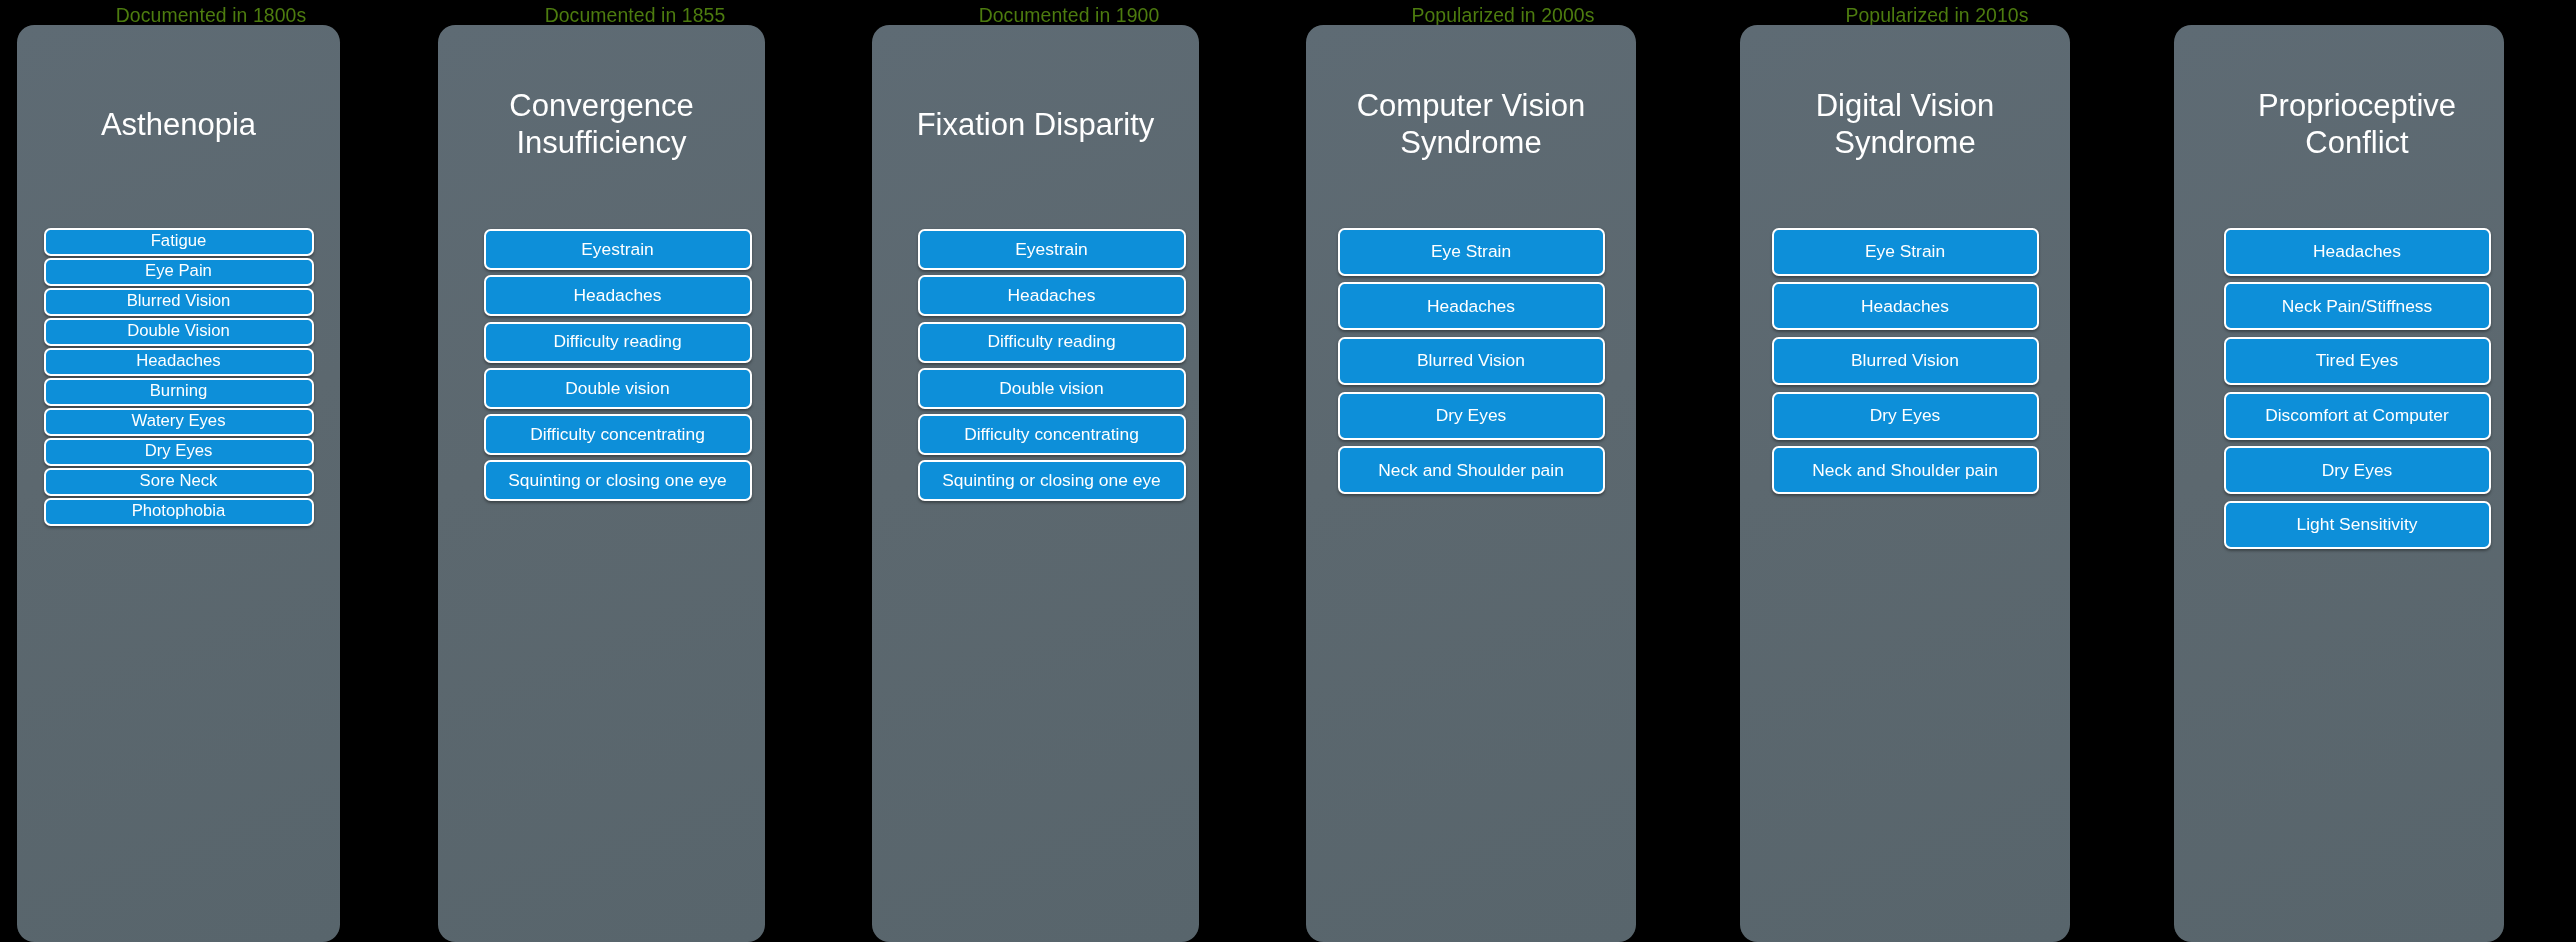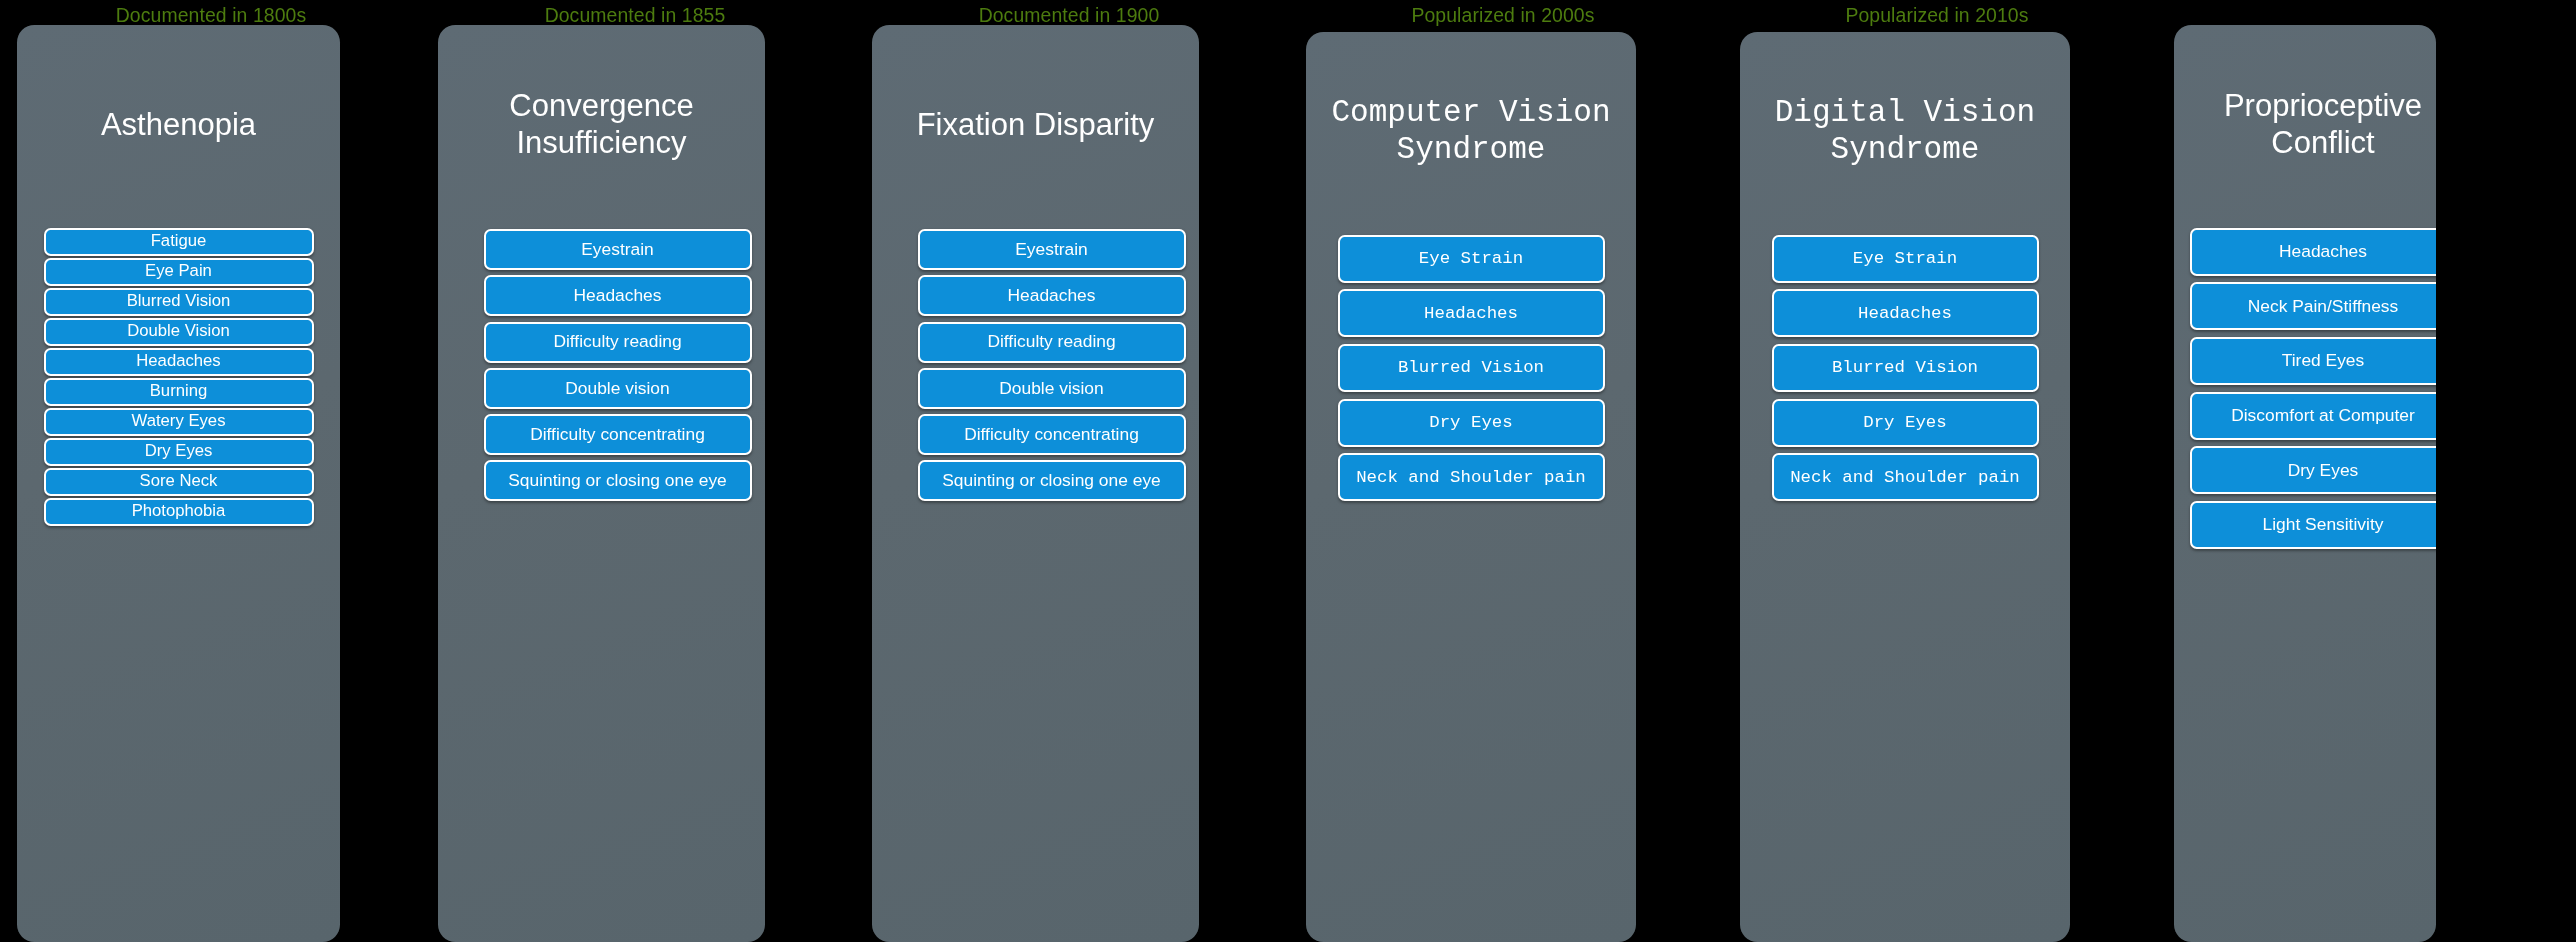--- a/index.html
+++ b/index.html
@@ -100,29 +100,29 @@
   .col-1 .pill { width: 270px; height: 28px; font-size: 16.7px; }
 
   
   .col-2, .col-3 { width: 434px; }
   .col-2 .card, .col-3 .card { width: 327px; margin-left: 20px; height: 908px; }
   .col-2 .card-title, .col-3 .card-title { height: 200px; font-size: 31px; }
   .col-2 .pill-list, .col-3 .pill-list { gap: 5.3px; padding-top: 4px; }
   .col-2 .pill, .col-3 .pill { width: 268px; height: 41px; font-size: 17.4px; margin-left: 32px; }
 
   
-  .col-4, .col-5 { width: 434px; gap: 7px; }
-  .col-4 .card, .col-5 .card { width: 330px; margin-left: 20px; height: 908px; font-family: Liberation Mono, monospace; }
+  .col-4, .col-5 { width: 434px; }
+  .col-4 .card, .col-5 .card { width: 330px; margin-left: 20px; height: 908px; }
   .col-4 .card-title, .col-5 .card-title { height: 200px; font-size: 31px; }
   .col-4 .pill-list, .col-5 .pill-list { gap: 6.7px; padding-top: 2.7px; justify-content: flex-end; }
   .col-4 .pill, .col-5 .pill { width: 267px; height: 48px; font-size: 17.4px; }
 
   
   .col-6 { width: 414px; }
-  .col-6 .card { width: 262px; margin-left: 20px; height: 908px; padding-left: 36px; }
+  .col-6 .card { width: 330px; margin-left: 20px; height: 908px; padding-left: 36px; }
   .col-6 .card-title { height: 200px; font-size: 31px; }
   .col-6 .pill-list { gap: 6.7px; padding-top: 2.7px; }
   .col-6 .pill { width: 267px; height: 48px; font-size: 17.4px; }
 </style>
 </head>
 <body>
 
 <div id="board">
     <div class="column col-1">
       <div class="era-label">Documented in 1800s</div>

